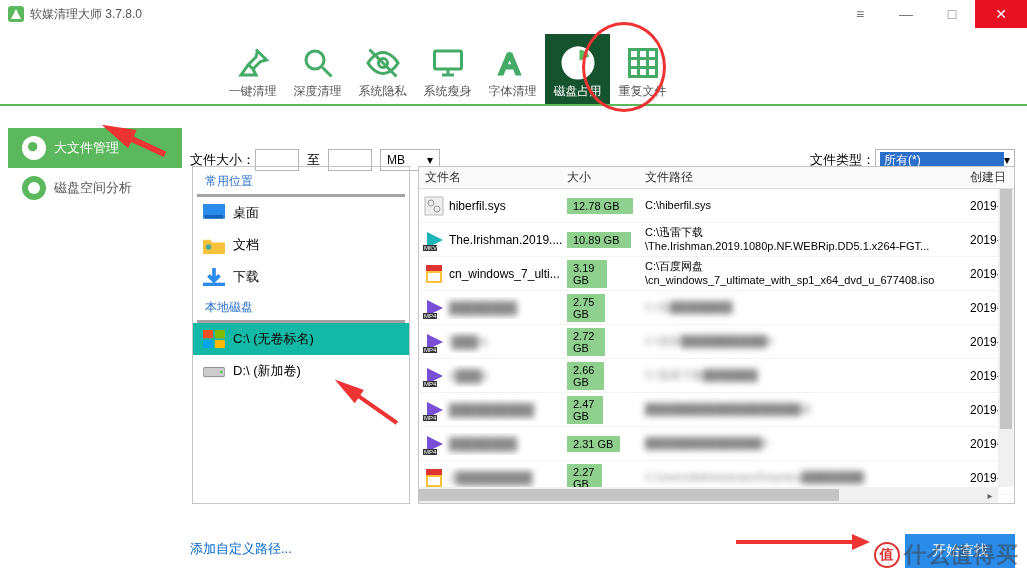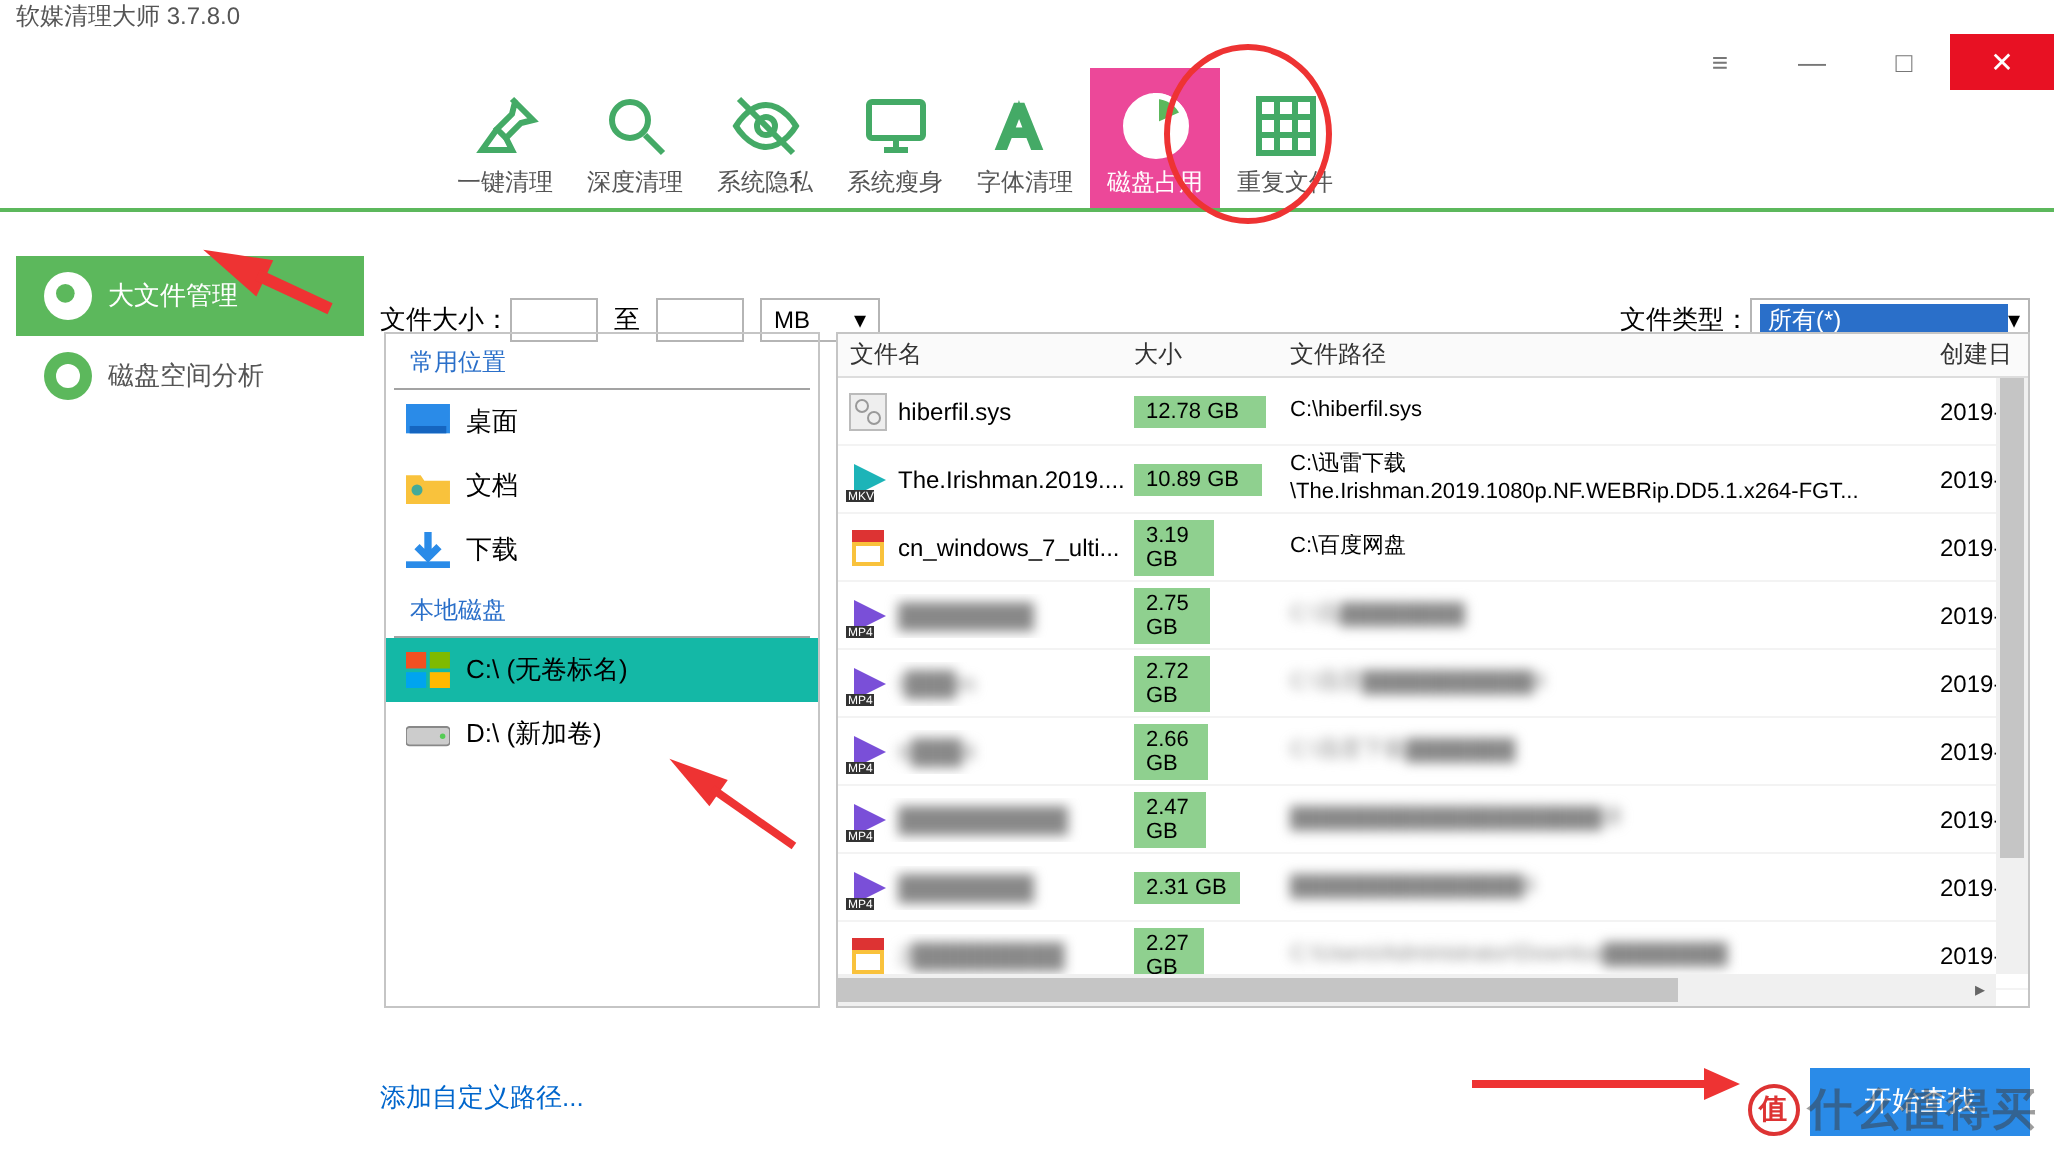--- a/index.html
+++ b/index.html
@@ -1,29 +1,29 @@
 <!DOCTYPE html>
 <html><head>
 <meta charset="utf-8">
 <style>
 * { box-sizing: border-box; margin: 0; padding: 0; font-family: "Microsoft YaHei", Arial, sans-serif; }
 body { width: 1027px; height: 580px; background: #fff; overflow: hidden; position: relative; }
 
 
-.titlebar { height: 28px; display: flex; padding: 0 0 0 8px; font-size: 12px; color: #555; flex-direction: column; }
+.titlebar { height: 28px; display: flex; align-items: center; padding: 0 0 0 8px; font-size: 12px; color: #555; }
 .titlebar .logo { width: 16px; height: 16px; margin-right: 6px; background: #5cb85c; border-radius: 3px; position: relative; }
 .titlebar .logo::after { content: ''; position: absolute; inset: 3px; background: #fff; clip-path: polygon(50% 0, 100% 100%, 0 100%); }
 .winbtns { margin-left: auto; display: flex; }
 .winbtn { width: 46px; height: 28px; display: flex; align-items: center; justify-content: center; font-size: 14px; color: #777; }
 .winbtn.close { background: #e81123; color: #fff; width: 52px; }
 
 
 .toolbar { display: flex; padding: 6px 0 0 220px; gap: 0; border-bottom: 2px solid #5cb85c; }
 .tool { width: 65px; height: 70px; display: flex; flex-direction: column; align-items: center; justify-content: flex-end; padding-bottom: 4px; font-size: 12px; color: #555; }
-.tool.active { background: #ec4899; color: #fff; }
+.tool.active { background: #14532d; color: #fff; }
 .tool .ti { width: 40px; height: 40px; display: flex; align-items: center; justify-content: center; }
 .tool svg { width: 36px; height: 36px; stroke: #4a6; fill: none; stroke-width: 2; }
 .tool.active svg { stroke: #fff; fill: #fff; }
 
 
 .leftnav { position: absolute; left: 8px; top: 128px; width: 174px; }
 .navitem { height: 40px; display: flex; align-items: center; padding-left: 14px; font-size: 13px; gap: 8px; color: #555; }
 .navitem.active { background: #5cb85c; color: #fff; }
 .navicon { width: 24px; height: 24px; border-radius: 50%; background: #5cb85c; display: flex; align-items: center; justify-content: center; }
 .navitem.active .navicon { background: #fff; color: #5cb85c; }
@@ -34,21 +34,21 @@
 .filterrow { position: absolute; left: 190px; top: 144px; right: 12px; height: 32px; display: flex; align-items: center; font-size: 13px; }
 .filterrow input[type=text] { width: 44px; height: 22px; border: 1px solid #b5b5b5; padding: 0 4px; }
 .unitsel { width: 60px; height: 22px; border: 1px solid #b5b5b5; margin-left: 8px; display: flex; align-items: center; justify-content: space-between; padding: 0 6px; font-size: 12px; }
 .typesel { width: 140px; height: 22px; border: 1px solid #b5b5b5; display: flex; align-items: center; padding: 0 4px; font-size: 12px; }
 .typesel .val { background: #2a6fc9; color: #fff; padding: 0 4px; flex: 1; }
 
 
 .locpanel { position: absolute; left: 192px; top: 166px; width: 218px; height: 338px; border: 1px solid #c5c5c5; }
 .filepanel { position: absolute; left: 418px; top: 166px; right: 12px; height: 338px; border: 1px solid #c5c5c5; overflow: hidden; }
 
-.sec-header { color: #2a6fc9; font-size: 12px; padding: 6px 8px 4px; border-bottom: 1px solid #a3a3a3; margin: 0 4px; }
+.sec-header { color: #2a6fc9; font-size: 12px; padding: 6px 8px 4px; border-bottom: 3px solid #a3a3a3; margin: 0 4px; }
 .locrow { height: 32px; display: flex; align-items: center; padding-left: 10px; gap: 8px; font-size: 13px; }
 .locrow.sel { background: #14b8a6; }
 .locicon { width: 22px; height: 18px; }
 
 
 .fhdr { display: flex; height: 22px; align-items: center; background: #fafafa; border-bottom: 1px solid #ddd; font-size: 12px; color: #333; }
 .fh-name { width: 148px; padding-left: 6px; }
 .fh-size { width: 78px; }
 .fh-path { flex: 1; }
 .fh-date { width: 44px; }
@@ -287,20 +287,21 @@
           <div class="ficon"><svg viewBox="0 0 22 22">
               <rect x="3" y="2" width="16" height="18" fill="#f9c23c"></rect>
               <rect x="3" y="2" width="16" height="6" fill="#d33"></rect>
               <rect x="5" y="10" width="12" height="8" fill="#fff"></rect>
             </svg></div>
           <span class="">cn_windows_7_ulti...</span>
         </div>
         <div class="fc-size"><span class="sizebar" style="width:40px">3.19 GB</span></div>
         <div class="fc-path ">
           <div>C:\百度网盘</div>
+          <div>\cn_windows_7_ultimate_with_sp1_x64_dvd_u_677408.iso</div>
         </div>
         <div class="fc-date">2019-1</div>
       </div>
       <div class="frow">
         <div class="fc-name">
           <div class="ficon"><svg viewBox="0 0 22 22">
               <polygon points="4,3 20,11 4,19" fill="#7a4fd8"></polygon>
               <rect y="16" width="14" height="6" fill="#333"></rect>
               <text x="1" y="21" font-size="6" fill="#fff">MP4</text>
             </svg></div>

